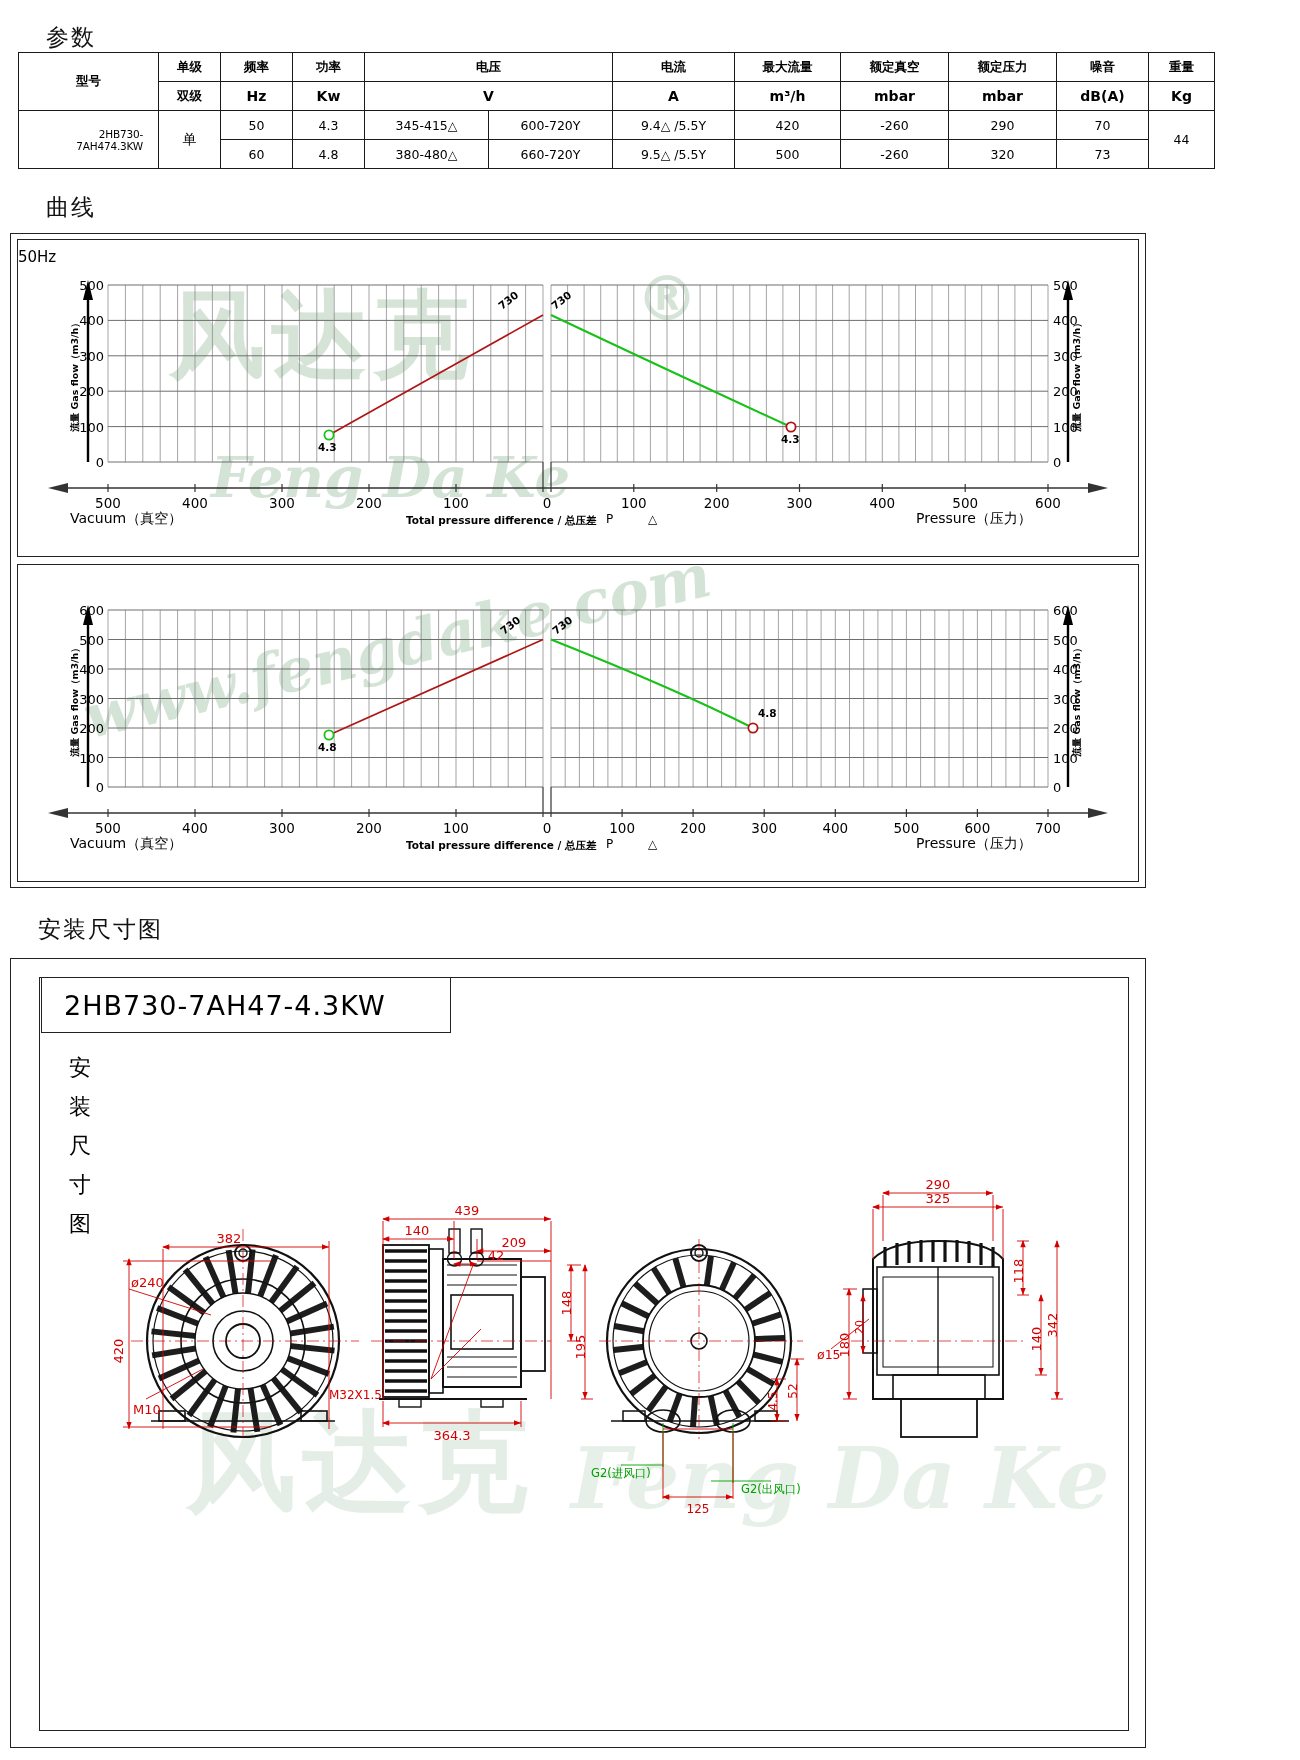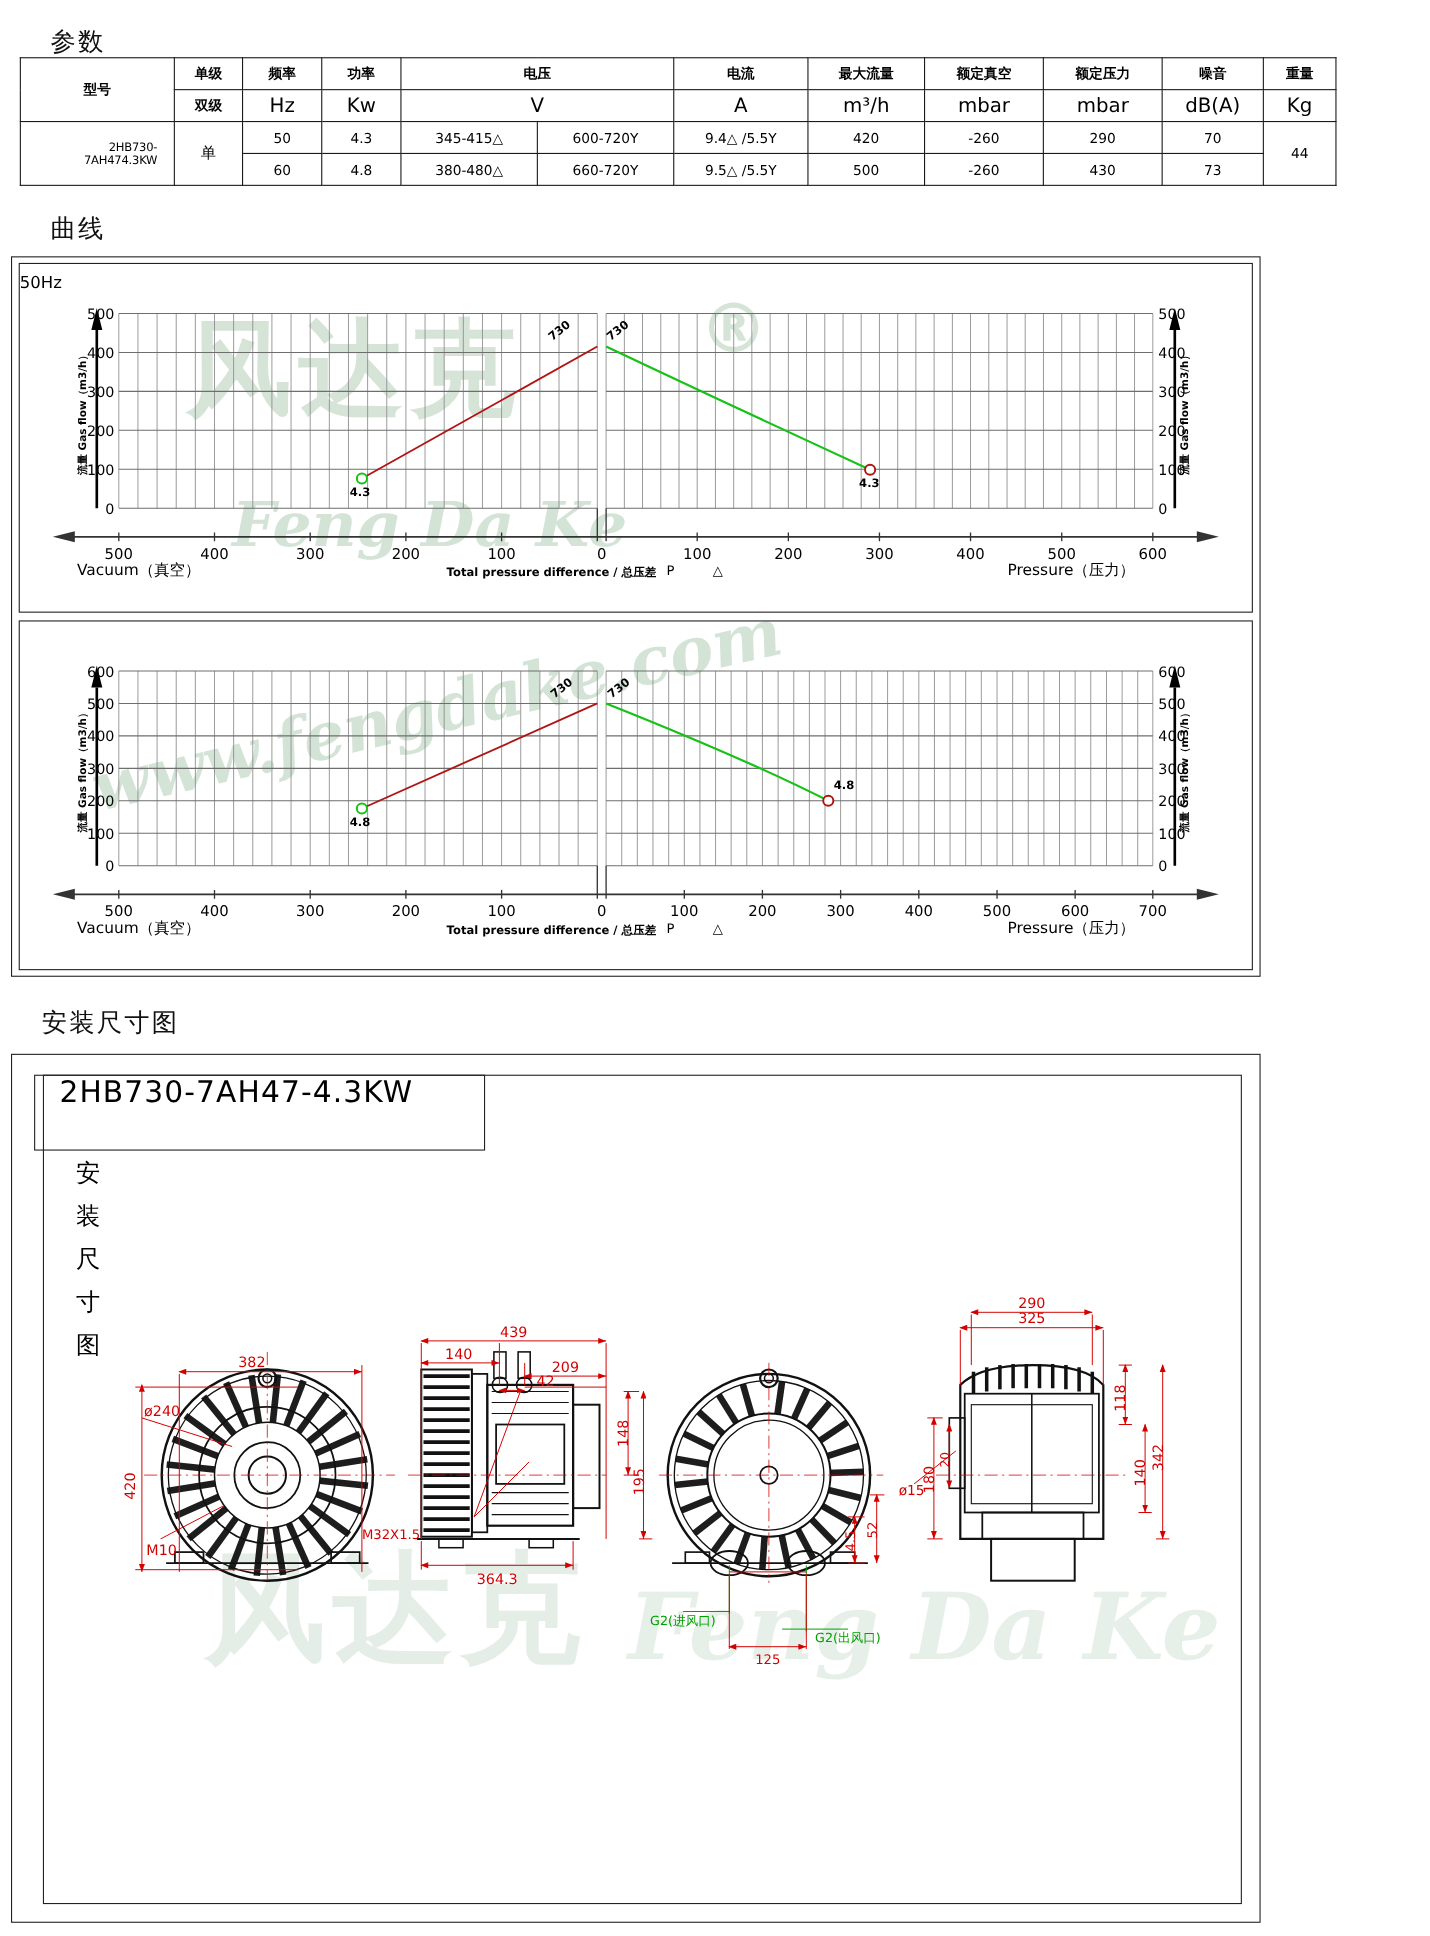--- a/index.html
+++ b/index.html
@@ -9,21 +9,21 @@
   
   .sec-title{position:absolute;font-size:23px;letter-spacing:2px;color:#111;
              font-family:"DejaVu Sans",sans-serif;}
 
   
   #param-wrap{position:absolute;left:18px;top:52px;width:1130px;}
   table.params{border-collapse:collapse;width:1130px;table-layout:fixed;}
   table.params td{border:1px solid #1a1a1a;text-align:center;vertical-align:middle;
       font-size:12.5px;padding:2px 15px;height:24px;font-family:"DejaVu Sans",sans-serif;}
   table.params td.hdr{font-weight:bold;font-size:12.5px;}
-  table.params td.unit{font-size:18px;}
+  table.params td.unit{font-size:14px;font-weight:bold;}
   table.params td.model{font-size:10.5px;letter-spacing:-0.2px;text-align:right;}
   table.params td.big{font-size:14px;}
 
   
   #curve-block{position:absolute;left:10px;top:233px;width:1136px;height:655px;
                border:1px solid #222;box-sizing:border-box;}
   .chart-card{position:absolute;left:6px;width:1122px;height:318px;
               border:1px solid #222;box-sizing:border-box;background:transparent;}
   #chart-50{top:5px;}
   #chart-60{top:330px;}
@@ -36,23 +36,23 @@
   .wm-cn{font-family:"DejaVu Sans",sans-serif;font-weight:bold;color:#cfe0d2;
          opacity:.85;letter-spacing:6px;}
   .wm-en{font-family:"DejaVu Serif",serif;font-weight:bold;font-style:italic;
          color:#cfe0d2;opacity:.9;}
 
   
   #dim-block{position:absolute;left:10px;top:958px;width:1136px;height:790px;
              border:1px solid #222;box-sizing:border-box;overflow:hidden;}
   #dim-inner{position:absolute;left:28px;top:18px;width:1090px;height:754px;
              border:1px solid #222;box-sizing:border-box;}
-  #model-box{position:absolute;left:20px;top:18px;width:410px;height:69px;
+  #model-box{position:absolute;left:30px;top:18px;width:410px;height:56px;
              border:1px solid #222;box-sizing:border-box;display:flex;
-             align-items:flex-start;padding-left:22px;}
+             align-items:center;padding-left:22px;}
   #model-box span{font-size:27px;letter-spacing:1px;
                   font-family:"DejaVu Sans",sans-serif;}
   #vert-label{position:absolute;left:52px;top:92px;width:34px;
               font-size:22px;line-height:1.5;text-align:center;
               font-family:"DejaVu Sans",sans-serif;}
   #vert-label div{margin-bottom:6px;}
 </style>
 </head>
 <body>
 
@@ -115,21 +115,21 @@
       <td rowspan="2">44</td>
     </tr>
     <tr style="height:28px;">
       <td>60</td>
       <td>4.8</td>
       <td>380-480△</td>
       <td>660-720Y</td>
       <td>9.5△ /5.5Y</td>
       <td>500</td>
       <td>-260</td>
-      <td>430</td>
+      <td>320</td>
       <td>73</td>
     </tr>
   </tbody>
     </table>
 </div>
 
 <div class="sec-title" style="left:46px;top:192px;">曲线</div>
 
 <div id="curve-block">
 

